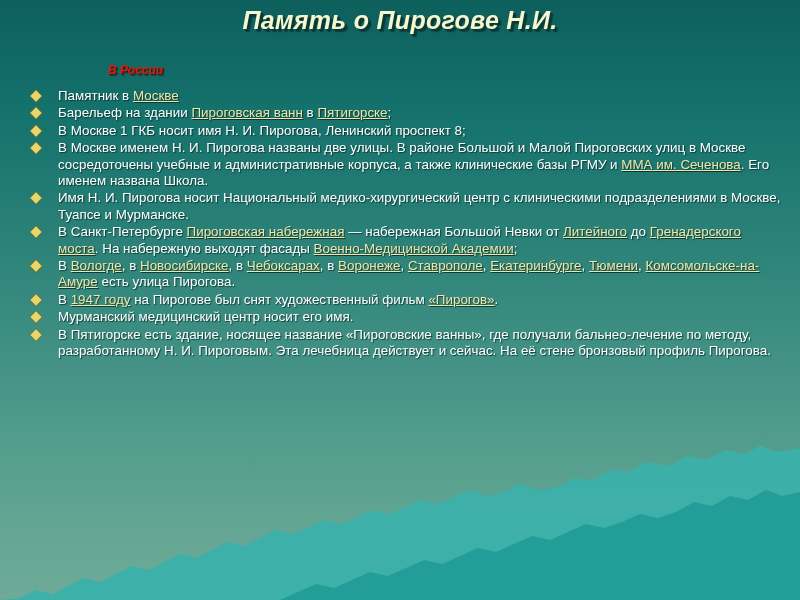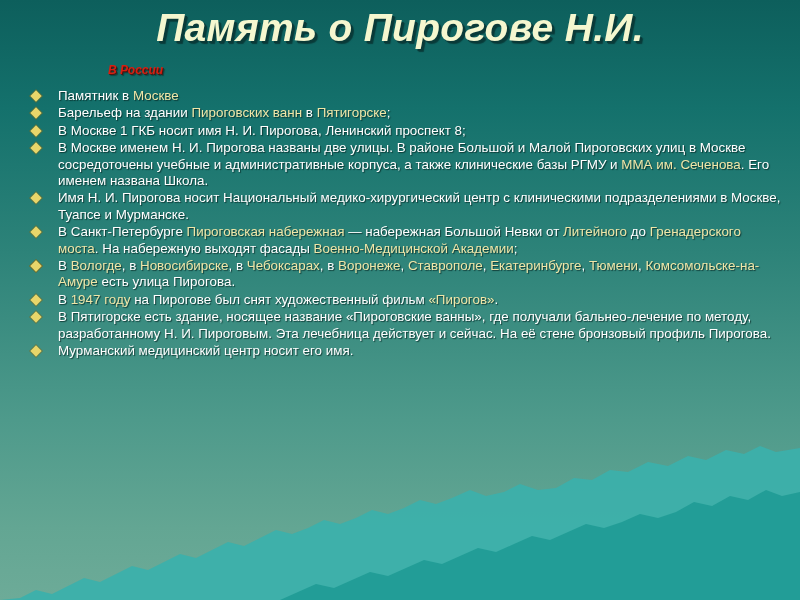--- a/index.html
+++ b/index.html
@@ -38,21 +38,21 @@
     pointer-events: none;
   }
 
   
   .title {
     position: absolute;
     top: 6px;
     left: 0;
     width: 800px;
     text-align: center;
-    font-size: 39px;
+    font-size: 25px;
     font-weight: bold;
     font-style: italic;
     color: #f5f7cf;
     letter-spacing: 0.3px;
     text-shadow: 2px 2px 0 #0a3a38, 3px 3px 1px rgba(3,30,29,0.55);
     white-space: nowrap;
   }
 
   
   .section-heading {
@@ -96,20 +96,21 @@
     width: 8px;
     height: 8px;
     background: #e8d66a;
     box-shadow: 0 0 0 1px rgba(120,105,30,0.55);
     transform: rotate(45deg);
   }
 
   
   .lnk {
     color: #efe6a8;
+    text-decoration: underline;
     text-underline-offset: 1px;
   }
   .lnk-plain {
     color: #ffffff;
   }
 </style>
 </head>
 <body>
 
 <div id="slide">
@@ -124,25 +125,25 @@
          L622,92 L604,98 L586,94 L568,102 L550,110 L532,106 L514,114 L496,122 L478,118 L460,126
          L442,134 L424,130 L406,138 L388,146 L370,142 L352,150 L334,158 L316,154 L298,162 L280,170 Z"></path>
   </svg>
 
   <div class="title">Память о Пирогове Н.И.</div>
 
   <div class="section-heading">В России</div>
 
   <ul class="bullet-list" id="bullet-list">
       <li class="bullet-item"><span class="bullet-marker"></span><span class="lnk-plain">Памятник в </span><span class="lnk">Москве</span></li>
-      <li class="bullet-item"><span class="bullet-marker"></span><span class="lnk-plain">Барельеф на здании </span><span class="lnk">Пироговских ванн</span><span class="lnk-plain"> в </span><span class="lnk">Пятигорске</span><span class="lnk-plain">;</span></li>
+      <li class="bullet-item"><span class="bullet-marker"></span><span class="lnk-plain">Барельеф на здании </span><span class="lnk">Пироговская ванн</span><span class="lnk-plain"> в </span><span class="lnk">Пятигорске</span><span class="lnk-plain">;</span></li>
       <li class="bullet-item"><span class="bullet-marker"></span><span class="lnk-plain">В Москве 1 ГКБ носит имя Н. И. Пирогова, Ленинский проспект 8;</span></li>
       <li class="bullet-item"><span class="bullet-marker"></span><span class="lnk-plain">В Москве именем Н. И. Пирогова названы две улицы. В районе Большой и Малой Пироговских улиц в Москве сосредоточены учебные и административные корпуса, а также клинические базы РГМУ и </span><span class="lnk">ММА им. Сеченова</span><span class="lnk-plain">. Его именем названа Школа.</span></li>
       <li class="bullet-item"><span class="bullet-marker"></span><span class="lnk-plain">Имя Н. И. Пирогова носит Национальный медико-хирургический центр с клиническими подразделениями в Москве, Туапсе и Мурманске.</span></li>
       <li class="bullet-item"><span class="bullet-marker"></span><span class="lnk-plain">В Санкт-Петербурге </span><span class="lnk">Пироговская набережная</span><span class="lnk-plain"> — набережная Большой Невки от </span><span class="lnk">Литейного</span><span class="lnk-plain"> до </span><span class="lnk">Гренадерского моста</span><span class="lnk-plain">. На набережную выходят фасады </span><span class="lnk">Военно-Медицинской Академии</span><span class="lnk-plain">;</span></li>
       <li class="bullet-item"><span class="bullet-marker"></span></li>
       <li class="bullet-item"><span class="bullet-marker"></span><span class="lnk-plain">В </span><span class="lnk">Вологде</span><span class="lnk-plain">, в </span><span class="lnk">Новосибирске</span><span class="lnk-plain">, в </span><span class="lnk">Чебоксарах</span><span class="lnk-plain">, в </span><span class="lnk">Воронеже</span><span class="lnk-plain">, </span><span class="lnk">Ставрополе</span><span class="lnk-plain">, </span><span class="lnk">Екатеринбурге</span><span class="lnk-plain">, </span><span class="lnk">Тюмени</span><span class="lnk-plain">, </span><span class="lnk">Комсомольске-на-Амуре</span><span class="lnk-plain"> есть улица Пирогова.</span></li>
       <li class="bullet-item"><span class="bullet-marker"></span><span class="lnk-plain">В </span><span class="lnk">1947 году</span><span class="lnk-plain"> на Пирогове был снят художественный фильм </span><span class="lnk">«Пирогов»</span><span class="lnk-plain">.</span></li>
+      <li class="bullet-item"><span class="bullet-marker"></span><span class="lnk-plain">Мурманский медицинский центр носит его имя.</span></li>
       <li class="bullet-item"><span class="bullet-marker"></span><span class="lnk-plain">В Пятигорске есть здание, носящее название «Пироговские ванны», где получали бальнео-лечение по методу, разработанному Н. И. Пироговым. Эта лечебница действует и сейчас. На её стене бронзовый профиль Пирогова.</span></li>
-      <li class="bullet-item"><span class="bullet-marker"></span><span class="lnk-plain">Мурманский медицинский центр носит его имя.</span></li>
     </ul>
 
 </div>
 
 </body></html>

